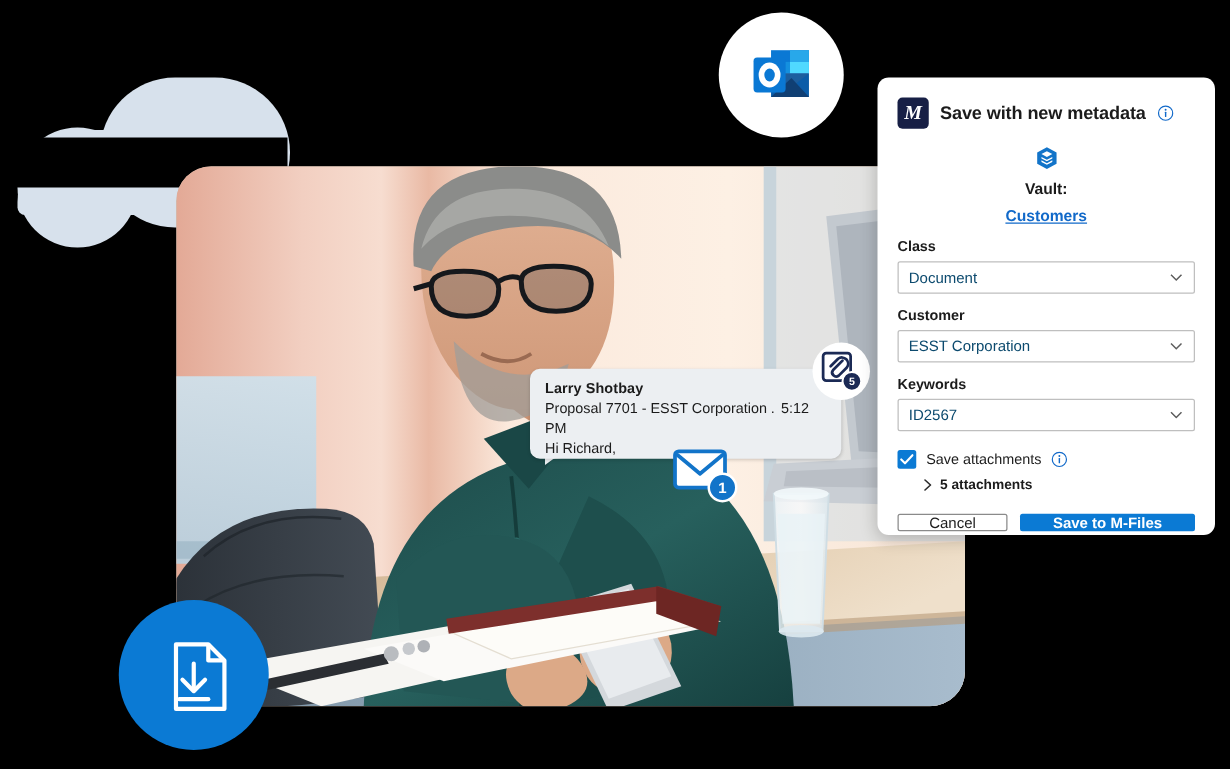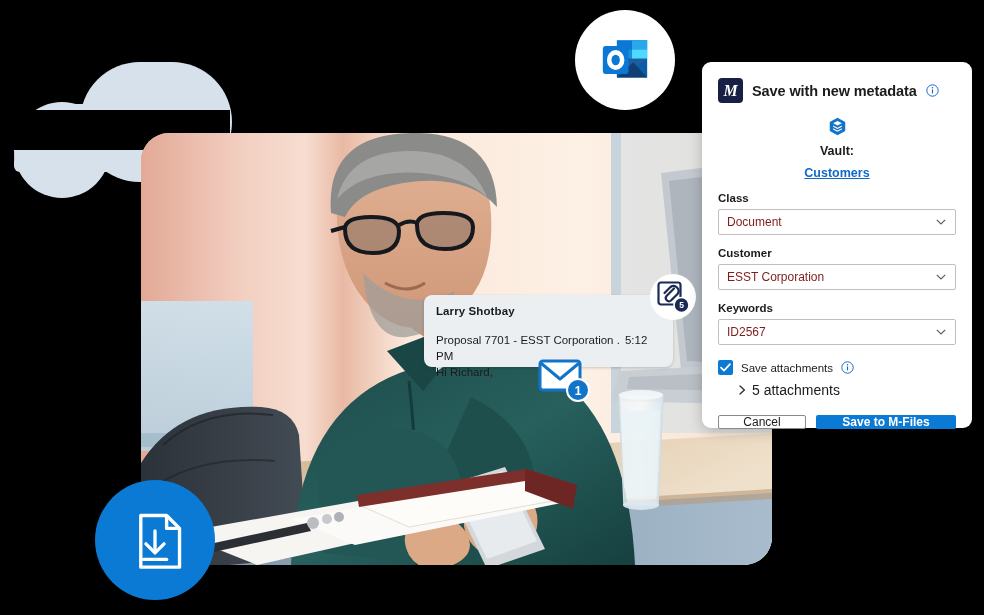--- a/index.html
+++ b/index.html
@@ -57,21 +57,21 @@
   .clip-badge svg { width:34px; height:34px; }
 
   
   .chat {
     position:absolute; left:424px; top:295px; width:249px; height:72px;
     background:#eceff2; border-radius:8px;
     padding:9px 12px 0 12px;
     box-shadow: 0 1px 3px rgba(0,0,0,.18);
   }
   .chat .sender { font-size:11.5px; font-weight:bold; color:#1b1b1b; line-height:15px; letter-spacing:.1px;}
-  .chat .subj   { font-size:11.5px; color:#1b1b1b; line-height:16px; margin-top:13px; }
+  .chat .subj   { font-size:11.5px; color:#1b1b1b; line-height:16px; margin-top:0; }
   .chat .greet  { font-size:11.5px; color:#1b1b1b; line-height:16px; }
   .chat .time   { margin-left:5px; }
   .chat-tail {
     position:absolute; left:436px; top:356px;
     width:0; height:0;
     border-left:0px solid transparent;
     border-right:22px solid transparent;
     border-top:16px solid #eceff2;
   }
 
@@ -95,35 +95,35 @@
   .vault-row { display:flex; align-items:center; gap:8px; margin-top:14px;flex-direction:column; }
   .vault-row svg { width:17px; height:19px; flex:none; }
   .vault-lbl { font-size:12.5px; font-weight:bold; color:#1b1b1b; }
   .vault-val { font-size:12.5px; font-weight:bold; color:#1169c9; text-decoration:underline; cursor:pointer; }
 
   .field { margin-top:12px; }
   .field-lbl { font-size:11.5px; font-weight:bold; color:#1b1b1b; margin-bottom:5px; }
   .select {
     position:relative; height:26px; border:1px solid #bfbfbf; border-radius:2px;
     background:#fff; display:flex; align-items:center; padding:0 26px 0 8px;
-    font-size:12px; color:#7f1d1d; cursor:pointer;
+    font-size:12px; color:#0c4a6e; cursor:pointer;
   }
   .select .chev { position:absolute; right:9px; top:9px; width:10px; height:6px; }
   .select .chev svg { width:10px; height:6px; display:block; }
 
   .chk-row { display:flex; align-items:center; gap:8px; margin-top:15px; }
   .chk {
     width:15px; height:15px; border-radius:2px; background:#0b7ad4;
     display:flex; align-items:center; justify-content:center; flex:none; cursor:pointer;
   }
   .chk svg { width:11px; height:9px; }
   .chk-lbl { font-size:11.5px; color:#1b1b1b; }
   .att-row { display:flex; align-items:center; gap:6px; margin-top:7px; padding-left:21px; }
   .att-chev svg { width:7px; height:10px; display:block; }
-  .att-lbl { font-size:14px; font-weight:normal; color:#1b1b1b; }
+  .att-lbl { font-size:11px; font-weight:bold; color:#1b1b1b; }
 
   .btn-row { display:flex; gap:10px; margin-top:17px; }
   .btn {
     height:14px; border-radius:2px; font-size:12px;
     display:flex; align-items:center; justify-content:center; cursor:pointer;
   }
   .btn-cancel { width:88px; border:1px solid #8a8a8a; background:#fff; color:#1b1b1b; }
   .btn-save   { flex:1; background:#0b7ad4; color:#fff; font-weight:bold; border:none; }
 </style>
 </head>

